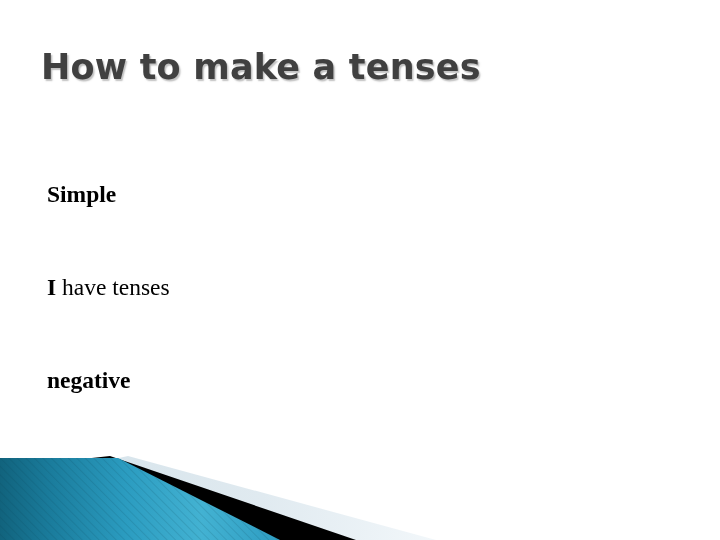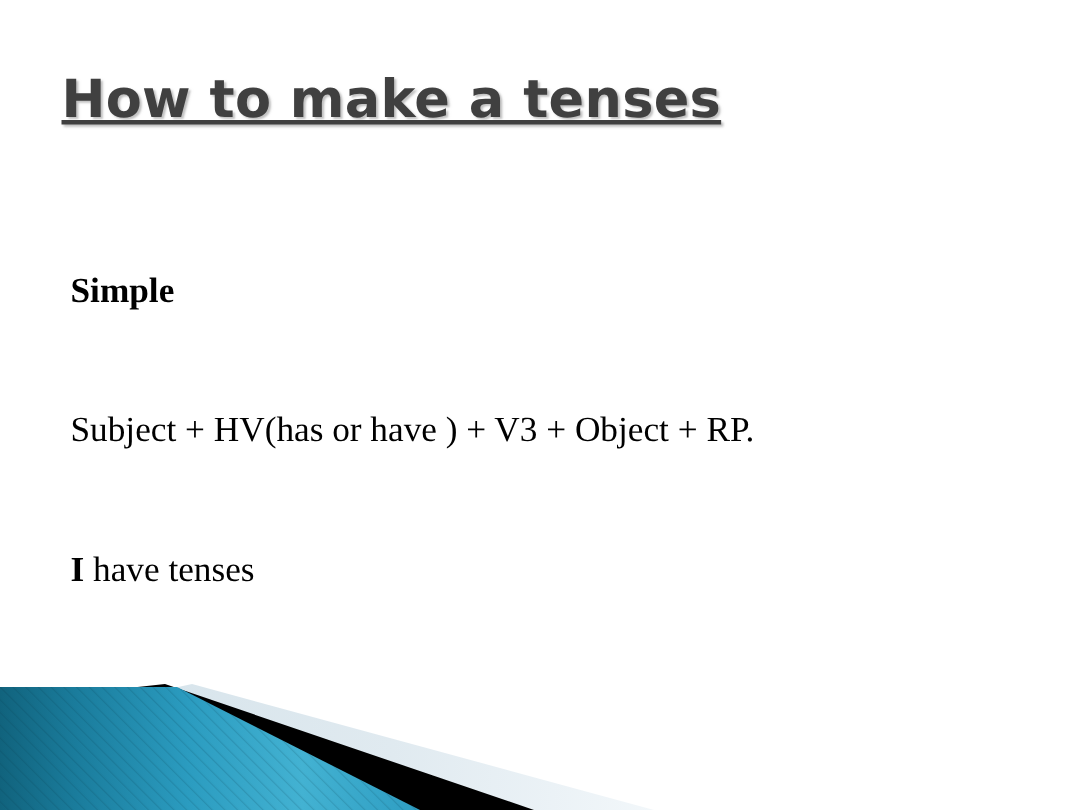--- a/index.html
+++ b/index.html
@@ -26,21 +26,20 @@
     position: absolute;
     left: 41px;
     top: 47px;
     font-family: "DejaVu Sans", sans-serif;
     font-size: 35px;
     font-weight: bold;
     color: #404040;
     letter-spacing: 0.2px;
     white-space: nowrap;
     text-shadow: 1.5px 1.5px 1.5px rgba(140,140,140,0.55);
-    text-decoration: underline;
   }
 
   
   #body-text {
     position: absolute;
     left: 47px;
     top: 117px;
     width: 650px;
     font-family: "Liberation Serif", serif;
     font-size: 23.5px;
@@ -75,21 +74,20 @@
 </style>
 </head>
 <body>
 
 <div id="slide">
 
   <div id="slide-title">How to make a tenses</div>
 
   <div id="body-text">
     <div class="line"><span class="b">Simple</span></div>
-    <div class="line"><span>Subject + HV(has or have ) + V3 + Object + RP.</span></div>
     <div class="line"><span class="b">I</span><span> have tenses</span></div>
     <div class="line"><span class="b">negative</span></div>
     
     
     
     
     
     
     
   </div>

